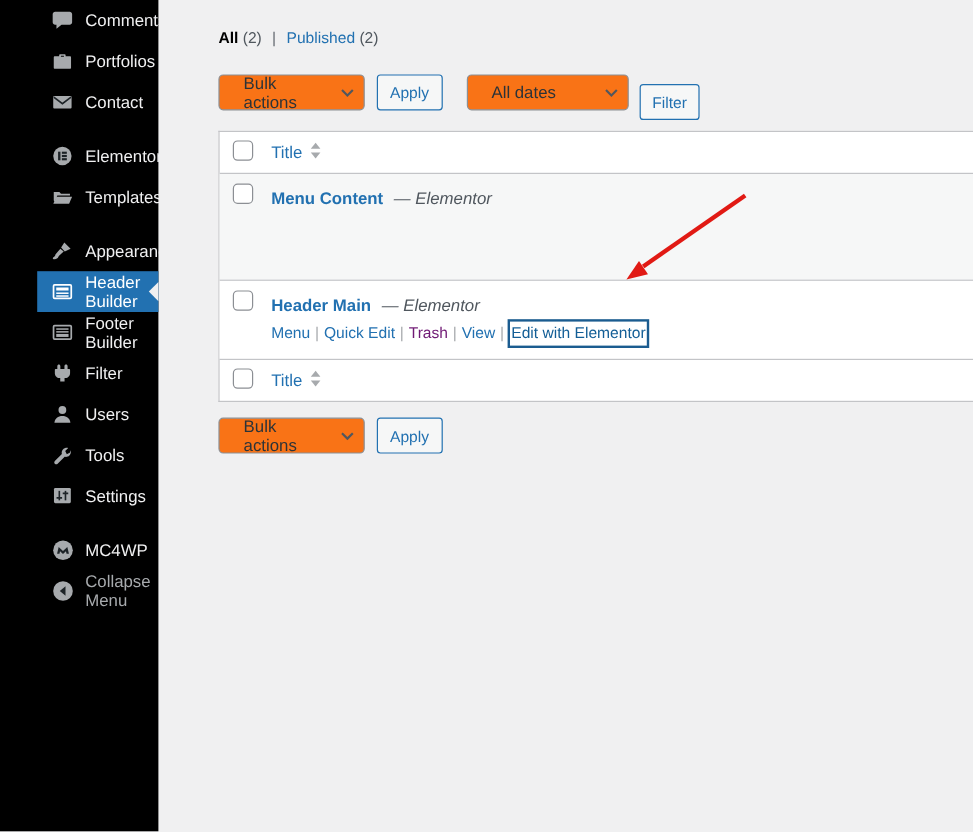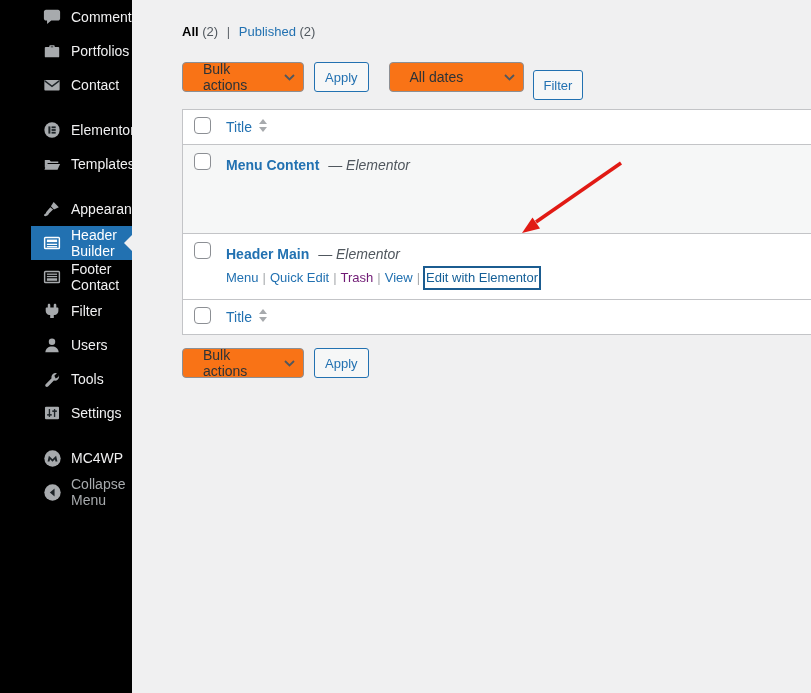--- a/index.html
+++ b/index.html
@@ -200,21 +200,21 @@
 
   <div class="menu-item">
     <span class="mi-icon">
       <svg width="18" height="18" viewBox="0 0 20 20">
           <rect x="1.8" y="3.8" width="16.4" height="12.4" rx="1" fill="none" stroke="currentColor" stroke-width="1.6"></rect>
           <rect x="4.3" y="6.2" width="11.4" height="1.4" fill="currentColor"></rect>
           <rect x="4.3" y="8.8" width="11.4" height="1.4" fill="currentColor"></rect>
           <rect x="4.3" y="11.4" width="11.4" height="2.8" fill="currentColor"></rect>
         </svg>
     </span>
-    <span>Footer Contact</span>
+    <span>Footer Builder</span>
   </div>
 
   <div class="menu-item">
     <span class="mi-icon">
       <svg width="18" height="18" viewBox="0 0 20 20" fill="currentColor">
           <path d="M13.4 2c.8 0 1.4.6 1.4 1.4V6h1.4c.5 0 .9.4.9.9v3.2c0 2.4-1.9 4.4-4.3 4.4H12v3.2H8V14.5h-.8C4.9 14.5 3 12.5 3 10.1V6.9c0-.5.4-.9.9-.9h1.4V3.4C5.3 2.6 6 2 6.7 2s1.4.6 1.4 1.4V6h3.8V3.4c0-.8.7-1.4 1.5-1.4z"></path>
         </svg>
     </span>
     <span>Filter</span>
   </div>

